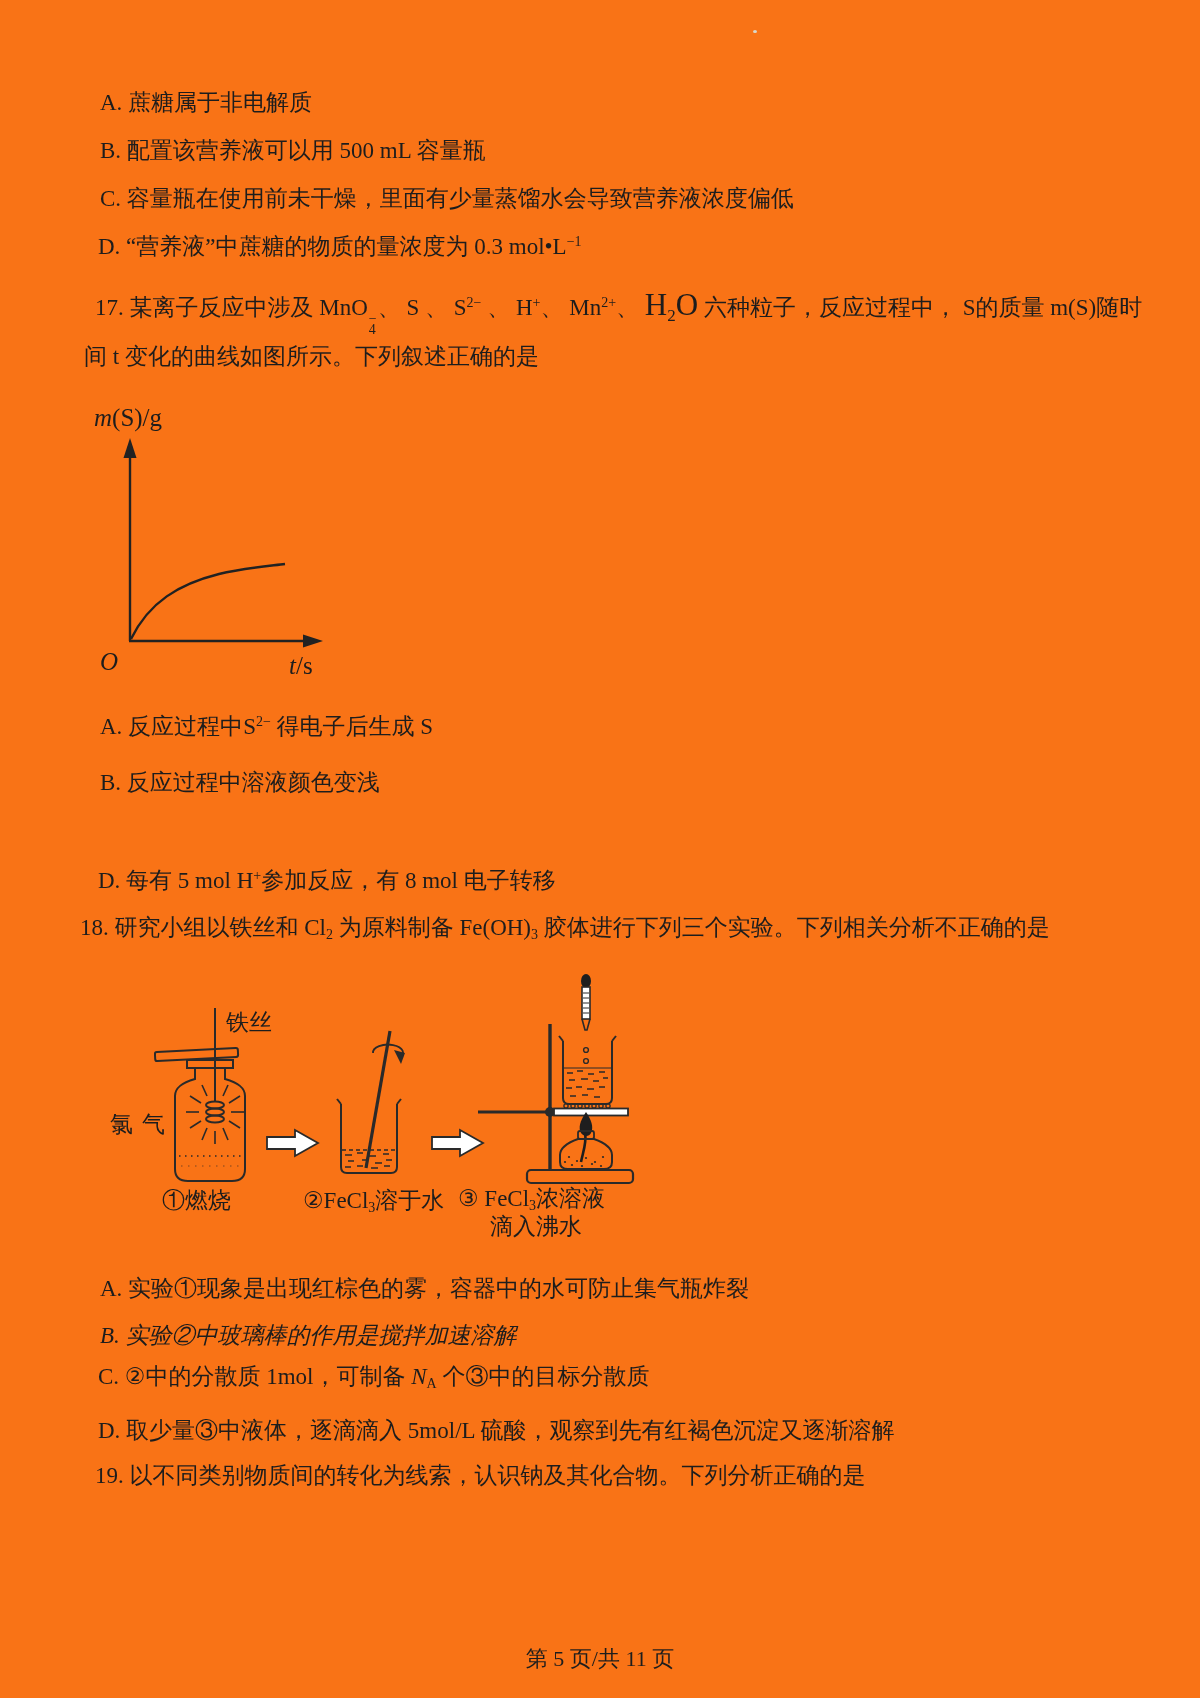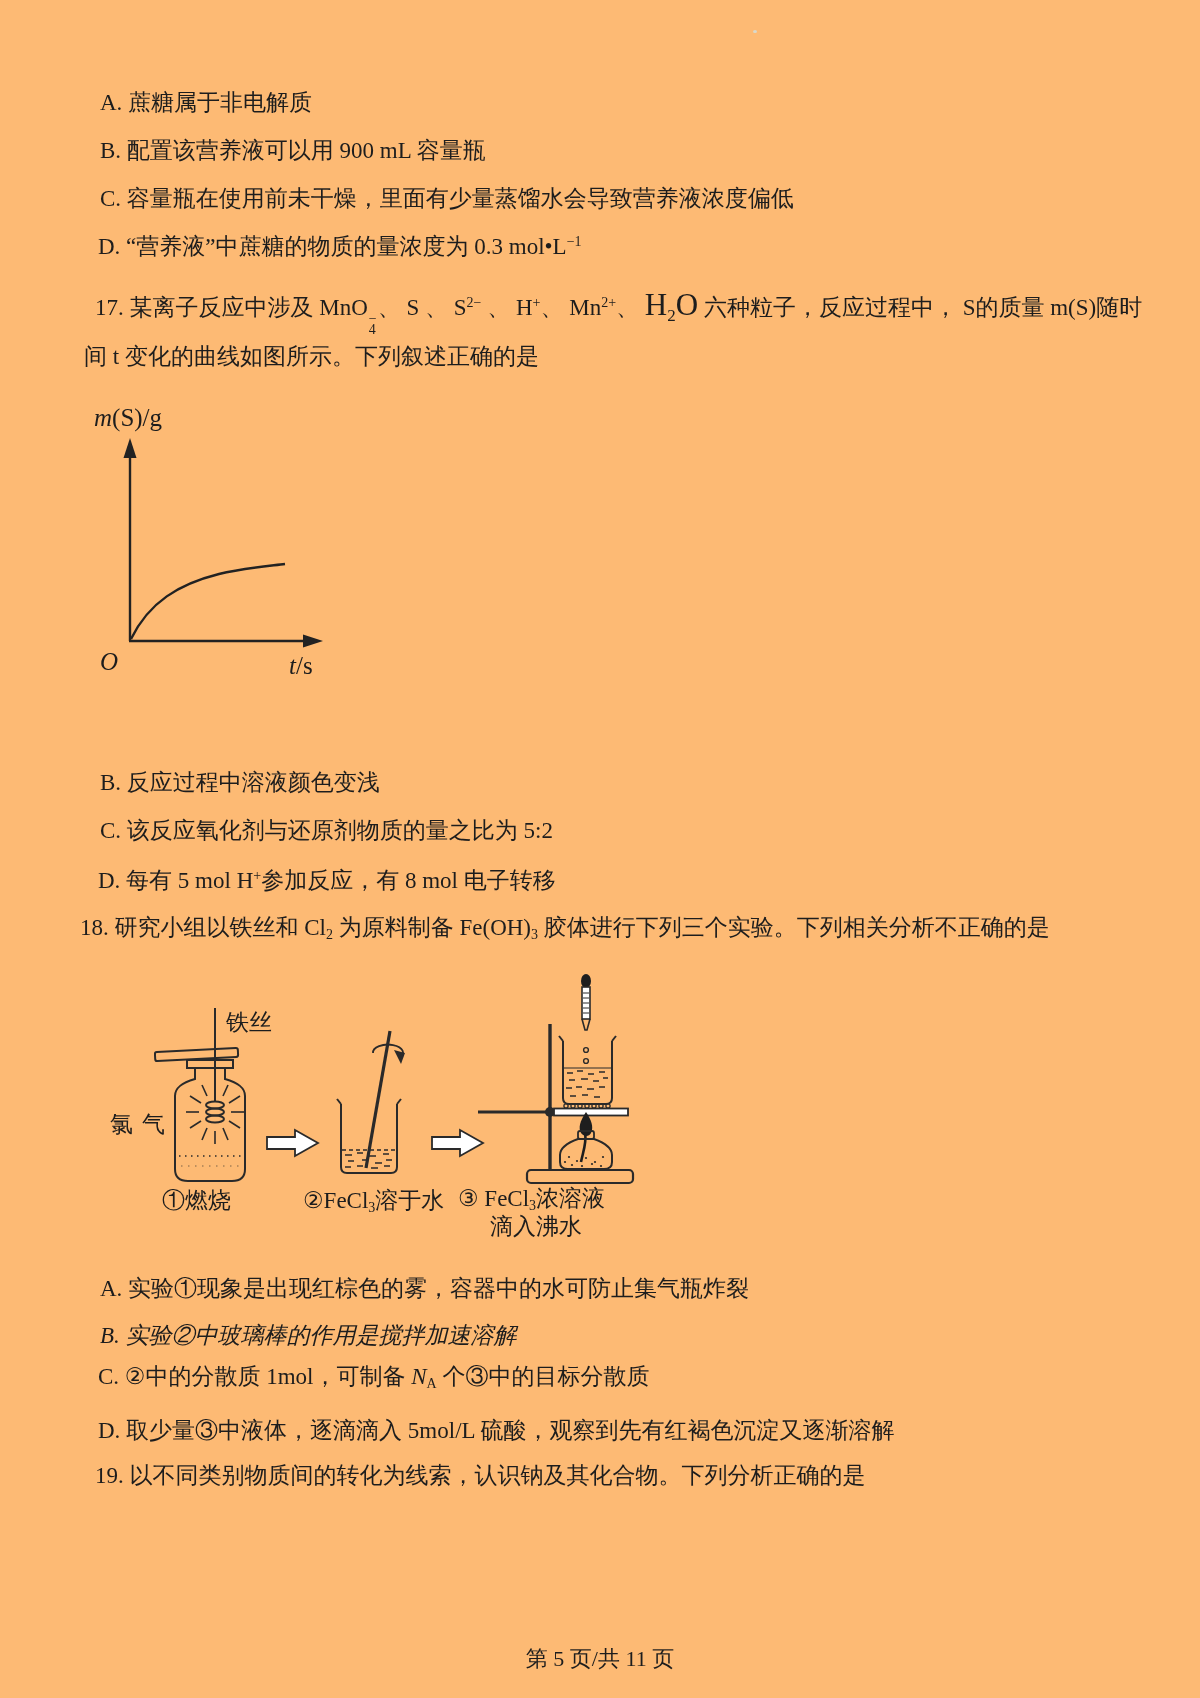--- a/index.html
+++ b/index.html
@@ -1,17 +1,17 @@
 <!DOCTYPE html>
 <html><head>
 <meta charset="utf-8">
 <style>
   html,body{margin:0;padding:0;background:#e8e8e8;}
   .page{
-    position:relative;width:1200px;height:1698px;margin:0 auto;background:#fdba74;
+    position:relative;width:1200px;height:1698px;margin:0 auto;background:#f97316;
     overflow:hidden;color:#1d1d1d;
     font-family:"Liberation Serif","DejaVu Serif",serif;
   }
   .t{position:absolute;white-space:nowrap;font-size:23px;line-height:1.3;}
   .cap{font-size:23px;}
   .sup{font-size:14px;vertical-align:8px;letter-spacing:0;}
   .sub{font-size:14px;vertical-align:-4px;}
   .stk{display:inline-flex;flex-direction:column;vertical-align:-8px;font-size:14px;line-height:10px;margin:0 1px;}
   .stk span{height:11px;display:block;}
   .bigchem{font-size:31px;}
@@ -24,21 +24,21 @@
   .gasgap{letter-spacing:9px;}
 </style>
 </head>
 <body>
 
 <div class="page">
 
   <div class="speck" style="left:753px;top:30px;"></div>
 
   <div class="t" style="left:100px;top:88px;">A. 蔗糖属于非电解质</div>
-  <div class="t" style="left:100px;top:136px;">B. 配置该营养液可以用 900 mL 容量瓶</div>
+  <div class="t" style="left:100px;top:136px;">B. 配置该营养液可以用 500 mL 容量瓶</div>
   <div class="t" style="left:100px;top:184px;">C. 容量瓶在使用前未干燥，里面有少量蒸馏水会导致营养液浓度偏低</div>
   <div class="t" style="left:98px;top:232px;"><span>D. “营养液”中蔗糖的物质的量浓度为 0.3 mol•L</span><span class="sup">−1</span></div>
 
   <div class="t" style="left:95px;top:285px;">
     <span>17. 某离子反应中涉及 </span><span>MnO</span><span class="stk">
         <span>−</span>
         <span>4</span>
       </span><span>、 S 、 </span><span>S</span><span class="sup">2−</span><span> 、 H</span><span class="sup">+</span><span>、 Mn</span><span class="sup">2+</span><span>、 </span><span class="bigchem"><span>H</span><span class="sub2">2</span><span>O</span></span><span> 六种粒子，反应过程中， S的质量 m(S)随时</span>
   </div>
   <div class="t" style="left:84px;top:342px;">间 t 变化的曲线如图所示。下列叙述正确的是</div>
@@ -49,22 +49,22 @@
       <line x1="44" y1="251" x2="222" y2="251"></line>
     </g>
     <polygon points="45,48 38.5,68 51.5,68" fill="#222"></polygon>
     <polygon points="238,251 218,244.5 218,257.5" fill="#222"></polygon>
     <path d="M46,249 C 64,212 94,194 134,184 C 158,178 184,176 200,174" stroke="#222" stroke-width="2.4" fill="none"></path>
   </svg>
   <div class="t glabel" style="left:94px;top:402px;"><span class="it">m</span><span>(S)/g</span></div>
   <div class="t glabel it" style="left:100px;top:646px;">O</div>
   <div class="t glabel" style="left:289px;top:650px;"><span class="it">t</span><span>/s</span></div>
 
+  <div class="t" style="left:100px;top:712px;"><span>A. 反应过程中</span><span>S</span><span class="sup">2−</span><span> 得电子后生成 S</span></div>
   <div class="t" style="left:100px;top:768px;">B. 反应过程中溶液颜色变浅</div>
-  <div class="t" style="left:100px;top:816px;">C. 该反应氧化剂与还原剂物质的量之比为 5:2</div>
   <div class="t" style="left:98px;top:866px;"><span>D. 每有 5 mol  </span><span>H</span><span class="sup">+</span><span>参加反应，有 8 mol 电子转移</span></div>
 
   <div class="t" style="left:80px;top:913px;"><span>18. 研究小组以铁丝和 </span><span>Cl</span><span class="sub">2</span><span> 为原料制备 </span><span>Fe(OH)</span><span class="sub">3</span><span> 胶体进行下列三个实验。下列相关分析不正确的是</span></div>
 
   <svg style="left:95px;top:900px;" width="560" height="350" viewBox="0 0 560 350">
 
     <g stroke="#2a2a2a" fill="none" stroke-width="2">
       <rect x="60" y="150" width="83" height="9" rx="2" transform="rotate(-3 101 154)"></rect>
       <rect x="92" y="160" width="46" height="8"></rect>
       <path d="M100,168 L100,179 C86,183 80,188 80,196 L80,269 Q80,281 93,281 L137,281 Q150,281 150,269 L150,196 C150,188 144,183 130,179 L130,168"></path>

